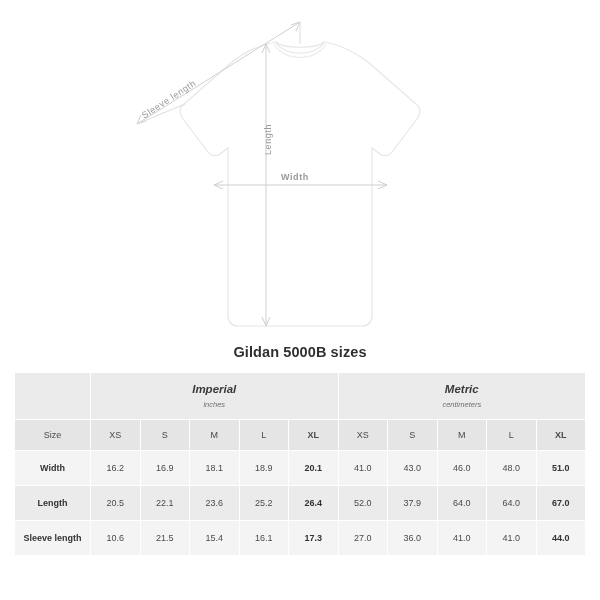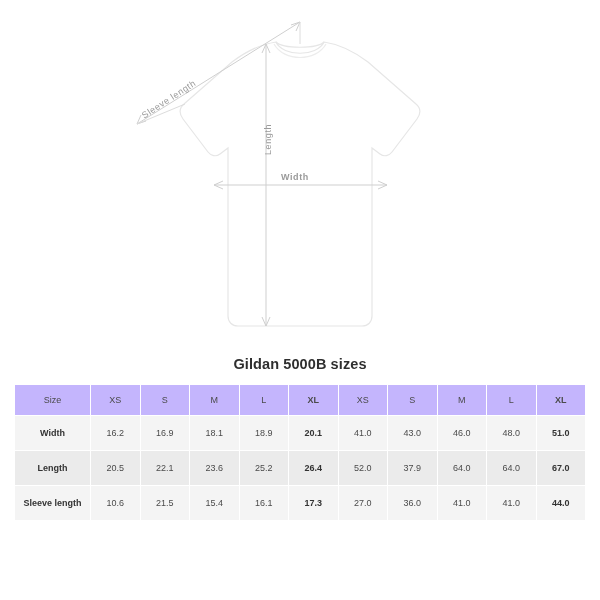--- a/index.html
+++ b/index.html
@@ -40,21 +40,21 @@
     transform-origin: left top;
   }
   .dim-label.rot-sleeve {
     transform: rotate(-33deg);
     transform-origin: left top;
   }
 
   
   .title-block {
     text-align: center;
-    margin-top: 16px;
+    margin-top: 4px;
   }
   .chart-title {
     font-size: 14.5px;
     font-weight: bold;
     color: #2f2f2f;
     letter-spacing: 0.1px;
   }
   .chart-note {
     font-size: 7.8px;
     font-style: italic;
@@ -94,21 +94,21 @@
     line-height: 1.15;
   }
   .unit-sub {
     font-size: 7.5px;
     font-style: italic;
     color: #6f6f6f;
     display: block;
     margin-top: 3px;
   }
   .head-row td {
-    background: #c4b5fd;
+    background: #e5e5e5;
     height: 30px;
     font-size: 9px;
     color: #3d3d3d;
   }
   .head-row td.size-head {
     font-size: 9px;
   }
   .head-row td.bold-col {
     font-weight: bold;
   }
@@ -209,20 +209,31 @@
         <col class="col-val">
         <col class="col-val">
         <col class="col-val">
       <col class="col-val">
         <col class="col-val">
         <col class="col-val">
         <col class="col-val">
         <col class="col-val">
     </colgroup>
     <tbody>
+      <tr class="unit-row">
+        <td></td>
+        <td colspan="5">
+          <span class="unit-name">Imperial</span>
+          <span class="unit-sub">inches</span>
+        </td>
+        <td colspan="5">
+          <span class="unit-name">Metric</span>
+          <span class="unit-sub">centimeters</span>
+        </td>
+      </tr>
 
       <tr class="head-row">
         <td class="size-head">Size</td>
         <td>XS</td>
         <td>S</td>
         <td>M</td>
         <td>L</td>
         <td class="bold-col">XL</td>
         <td>XS</td>
         <td>S</td>

